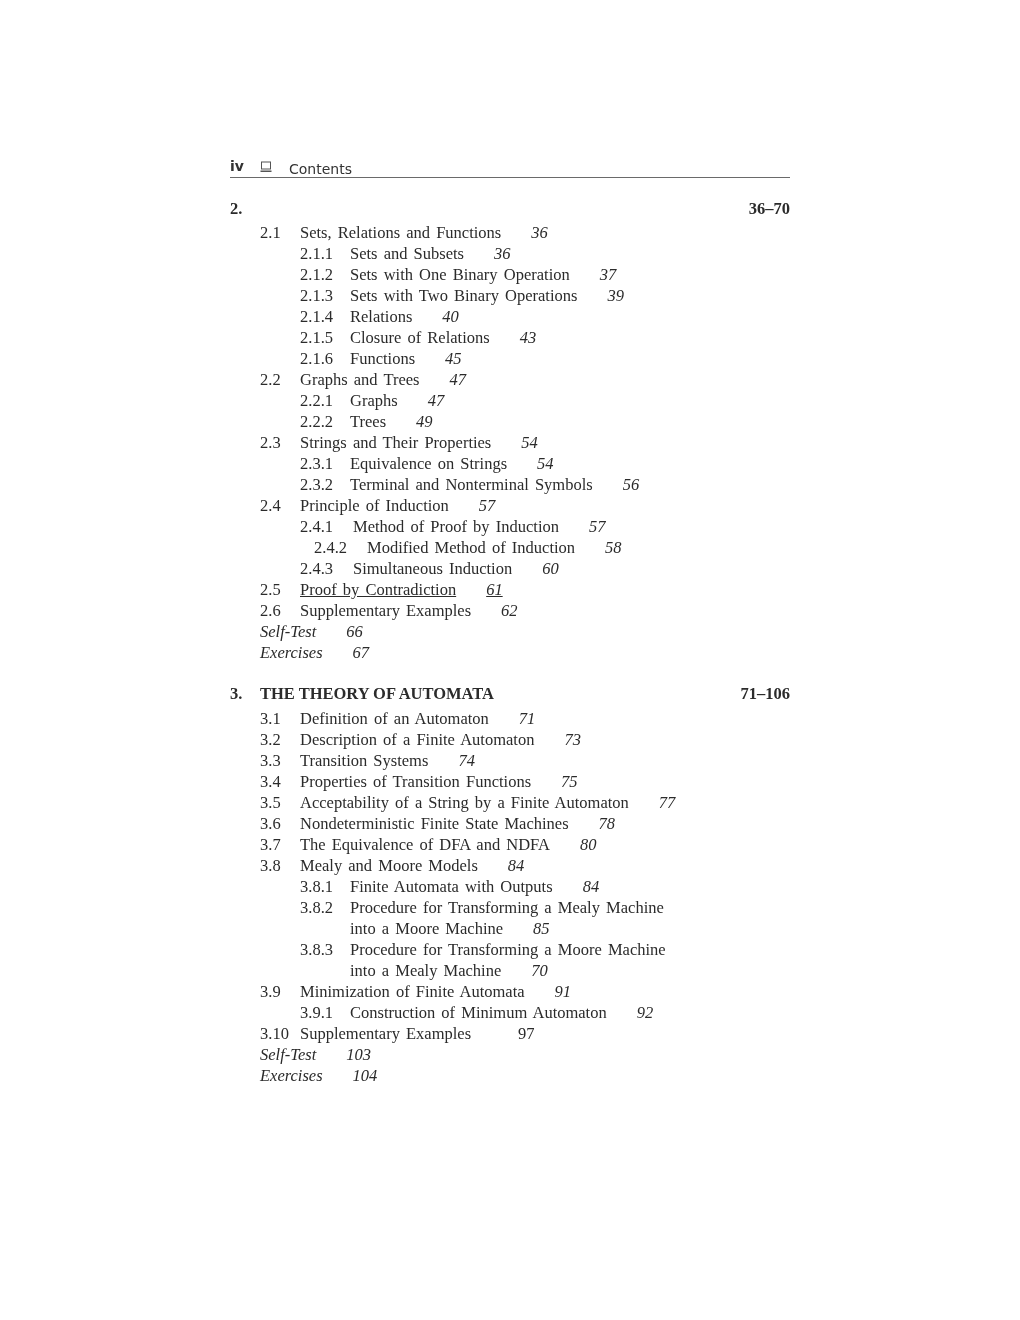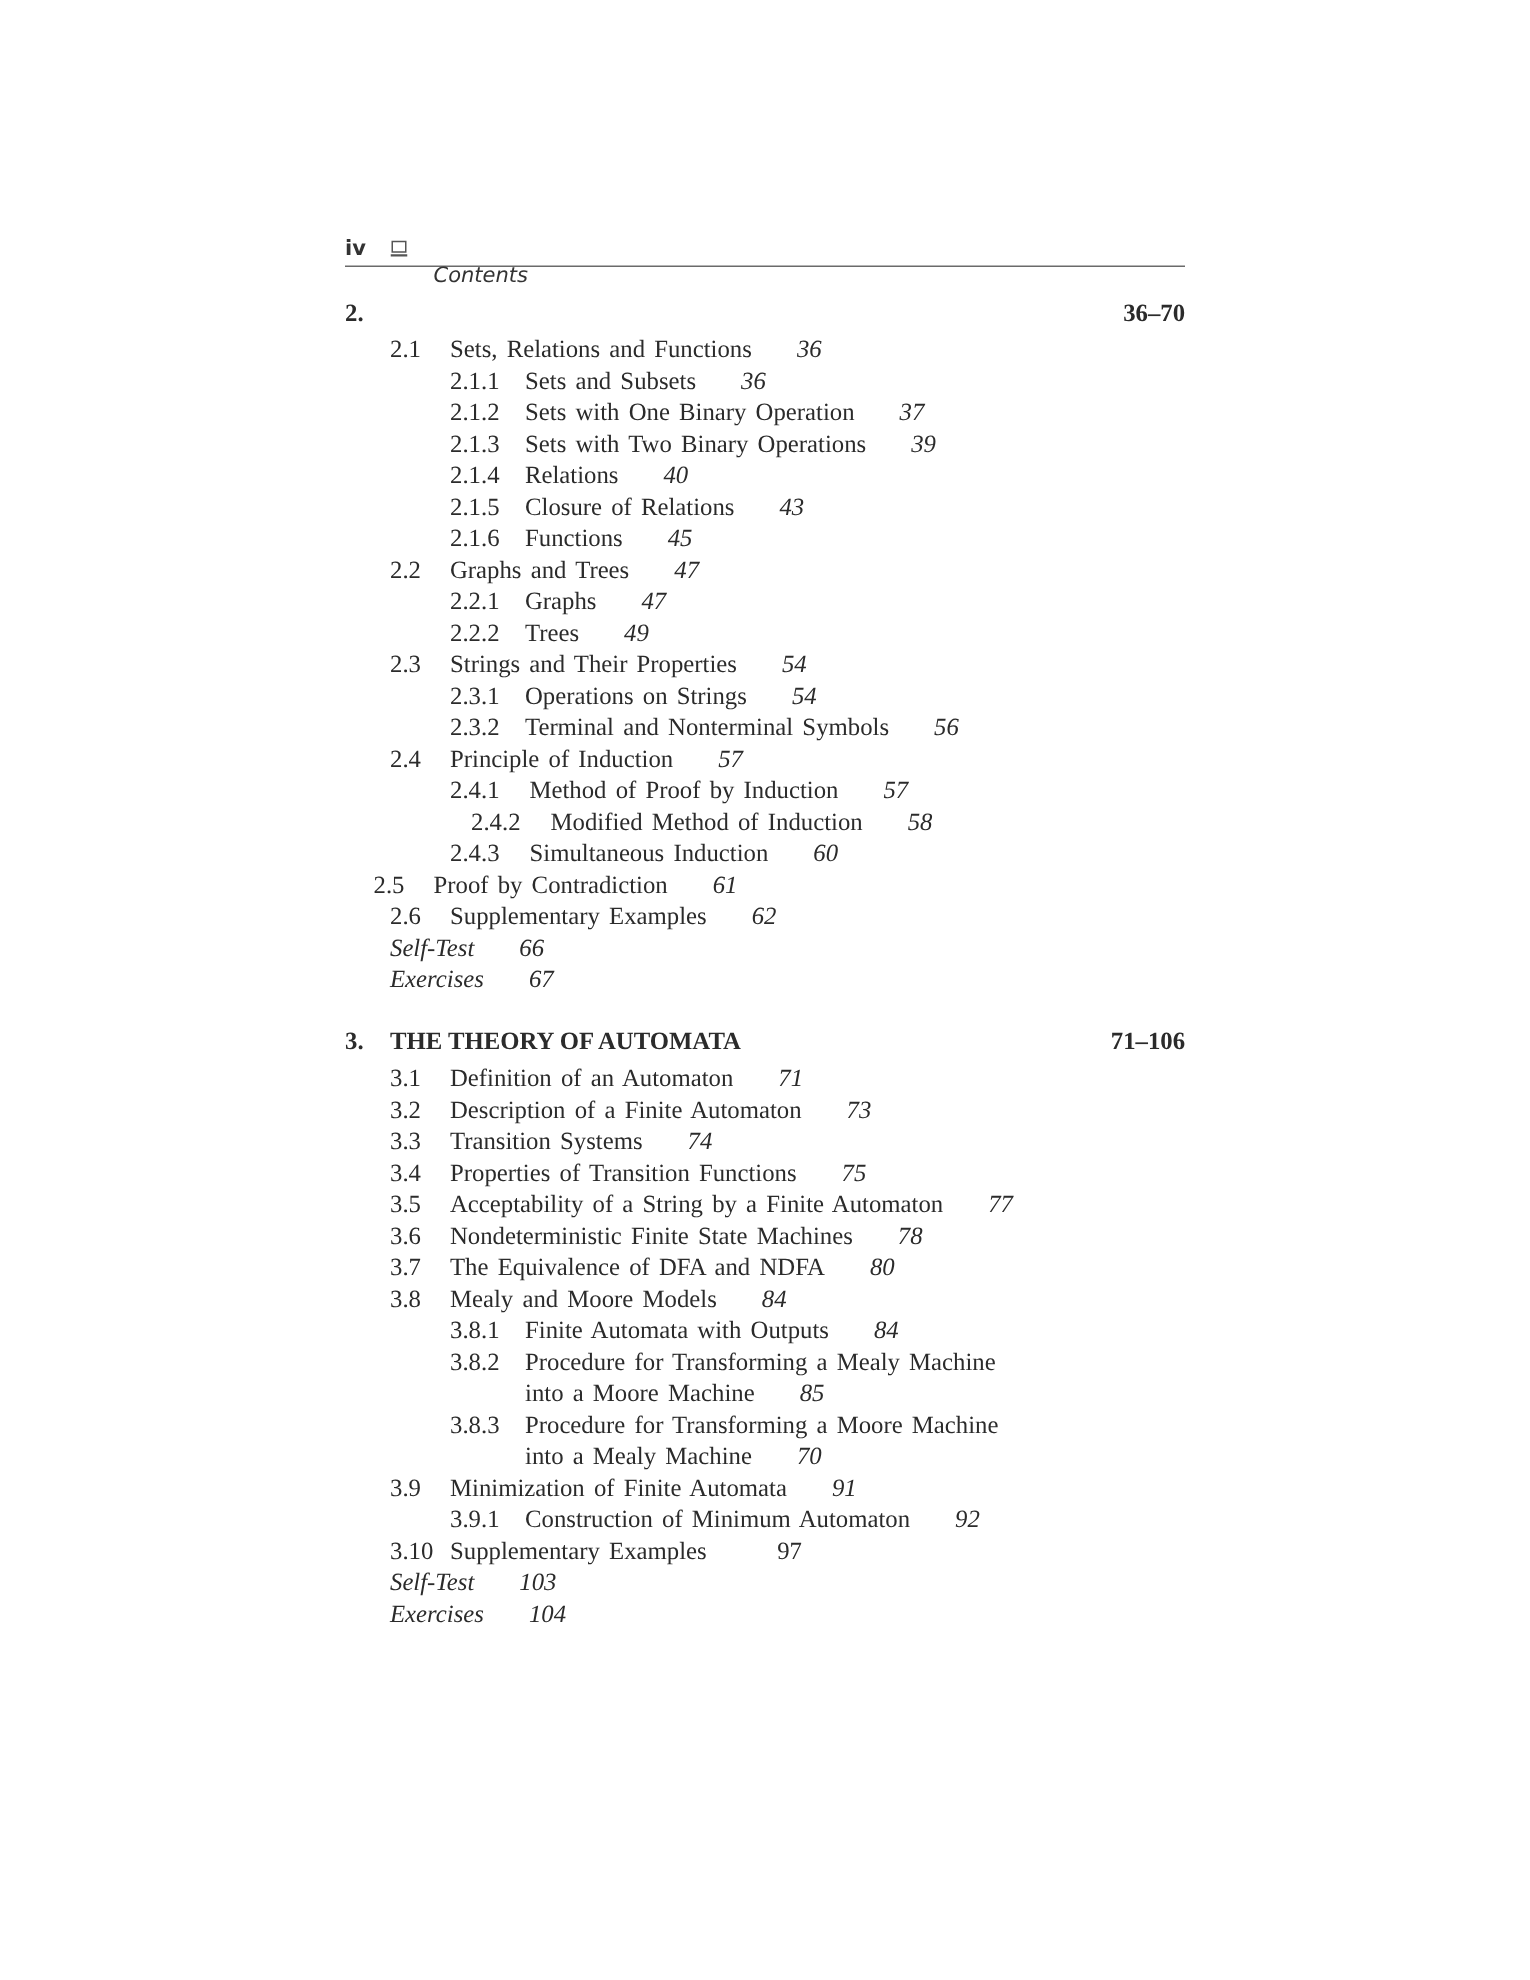--- a/index.html
+++ b/index.html
@@ -2,21 +2,21 @@
 <html><head>
 <meta charset="utf-8">
 <style>
   html, body { margin: 0; padding: 0; background: #ffffff; }
   body { width: 1020px; height: 1320px; position: relative; overflow: hidden; }
   .page { position: absolute; left: 230px; top: 0; width: 560px; color: #2b2b2b; }
   .running-head { position: absolute; top: 157px; left: 0; width: 560px; height: 20px;
     border-bottom: 1px solid #6a6a6a; font-family: "DejaVu Sans", sans-serif; font-size: 14px; color: #333; }
   .running-head .folio { position: absolute; left: 0; top: 1px; font-weight: bold; }
   .running-head .icon { position: absolute; left: 30px; top: 3px; width: 12px; height: 12px; }
-  .running-head .title { position: absolute; left: 59px; top: 19px; font-style: italic; }
+  .running-head .title { position: absolute; left: 59px; top: 4px; }
   .toc { position: absolute; left: 0; width: 560px; font-family: "Liberation Serif", serif; font-size: 16.5px; }
   .line { position: absolute; height: 21px; line-height: 21px; white-space: nowrap; word-spacing: 2px; }
   .chap { font-weight: bold; font-size: 16.5px; word-spacing: 0; }
   .chap .num { position: absolute; left: 0; }
   .chap .ttl { position: absolute; left: 30px; }
   .chap-range { position: absolute; right: 0; font-weight: bold; font-family: "Liberation Serif", serif; font-size: 16.5px; }
   .sec-num { display: inline-block; }
   .pg { font-style: italic; margin-left: 30px; }
   .pg.upright { font-style: normal; margin-left: 47px; }
   .it { font-style: italic; }
@@ -47,27 +47,27 @@
     <div class="line" style="top:243px; left:70px;"><span class="sec-num" style="width:50px">2.1.1</span><span>Sets and Subsets</span><span class="pg">36</span></div>
     <div class="line" style="top:264px; left:70px;"><span class="sec-num" style="width:50px">2.1.2</span><span>Sets with One Binary Operation</span><span class="pg">37</span></div>
     <div class="line" style="top:285px; left:70px;"><span class="sec-num" style="width:50px">2.1.3</span><span>Sets with Two Binary Operations</span><span class="pg">39</span></div>
     <div class="line" style="top:306px; left:70px;"><span class="sec-num" style="width:50px">2.1.4</span><span>Relations</span><span class="pg">40</span></div>
     <div class="line" style="top:327px; left:70px;"><span class="sec-num" style="width:50px">2.1.5</span><span>Closure of Relations</span><span class="pg">43</span></div>
     <div class="line" style="top:348px; left:70px;"><span class="sec-num" style="width:50px">2.1.6</span><span>Functions</span><span class="pg">45</span></div>
     <div class="line" style="top:369px; left:30px;"><span class="sec-num" style="width:40px">2.2</span><span>Graphs and Trees</span><span class="pg">47</span></div>
     <div class="line" style="top:390px; left:70px;"><span class="sec-num" style="width:50px">2.2.1</span><span>Graphs</span><span class="pg">47</span></div>
     <div class="line" style="top:411px; left:70px;"><span class="sec-num" style="width:50px">2.2.2</span><span>Trees</span><span class="pg">49</span></div>
     <div class="line" style="top:432px; left:30px;"><span class="sec-num" style="width:40px">2.3</span><span>Strings and Their Properties</span><span class="pg">54</span></div>
-    <div class="line" style="top:453px; left:70px;"><span class="sec-num" style="width:50px">2.3.1</span><span>Operations on Strings</span><span class="pg">54</span></div>
+    <div class="line" style="top:453px; left:70px;"><span class="sec-num" style="width:50px">2.3.1</span><span>Equivalence on Strings</span><span class="pg">54</span></div>
     <div class="line" style="top:474px; left:70px;"><span class="sec-num" style="width:50px">2.3.2</span><span>Terminal and Nonterminal Symbols</span><span class="pg">56</span></div>
     <div class="line" style="top:495px; left:30px;"><span class="sec-num" style="width:40px">2.4</span><span>Principle of Induction</span><span class="pg">57</span></div>
     <div class="line" style="top:516px; left:70px;"><span class="sec-num" style="width:53px">2.4.1</span><span>Method of Proof by Induction</span><span class="pg">57</span></div>
     <div class="line" style="top:537px; left:84px;"><span class="sec-num" style="width:53px">2.4.2</span><span>Modified Method of Induction</span><span class="pg">58</span></div>
     <div class="line" style="top:558px; left:70px;"><span class="sec-num" style="width:53px">2.4.3</span><span>Simultaneous Induction</span><span class="pg">60</span></div>
-    <div class="line" style="top:579px; left:19px;"><span class="sec-num" style="width:40px">2.5</span><span>Proof by Contradiction</span><span class="pg">61</span></div>
+    <div class="line" style="top:579px; left:30px;text-decoration:underline;"><span class="sec-num" style="width:40px">2.5</span><span>Proof by Contradiction</span><span class="pg">61</span></div>
     <div class="line" style="top:600px; left:30px;"><span class="sec-num" style="width:40px">2.6</span><span>Supplementary Examples</span><span class="pg">62</span></div>
     <div class="line" style="top:621px; left:30px;"><span class="it">Self-Test</span><span class="pg">66</span></div>
     <div class="line" style="top:642px; left:30px;"><span class="it">Exercises</span><span class="pg">67</span></div>
 
     <div class="line chap" style="top:683px; width:560px;">
       <span class="num">3.</span>
       <span class="ttl">THE THEORY OF AUTOMATA</span>
       <span class="chap-range">71–106</span>
     </div>
 

